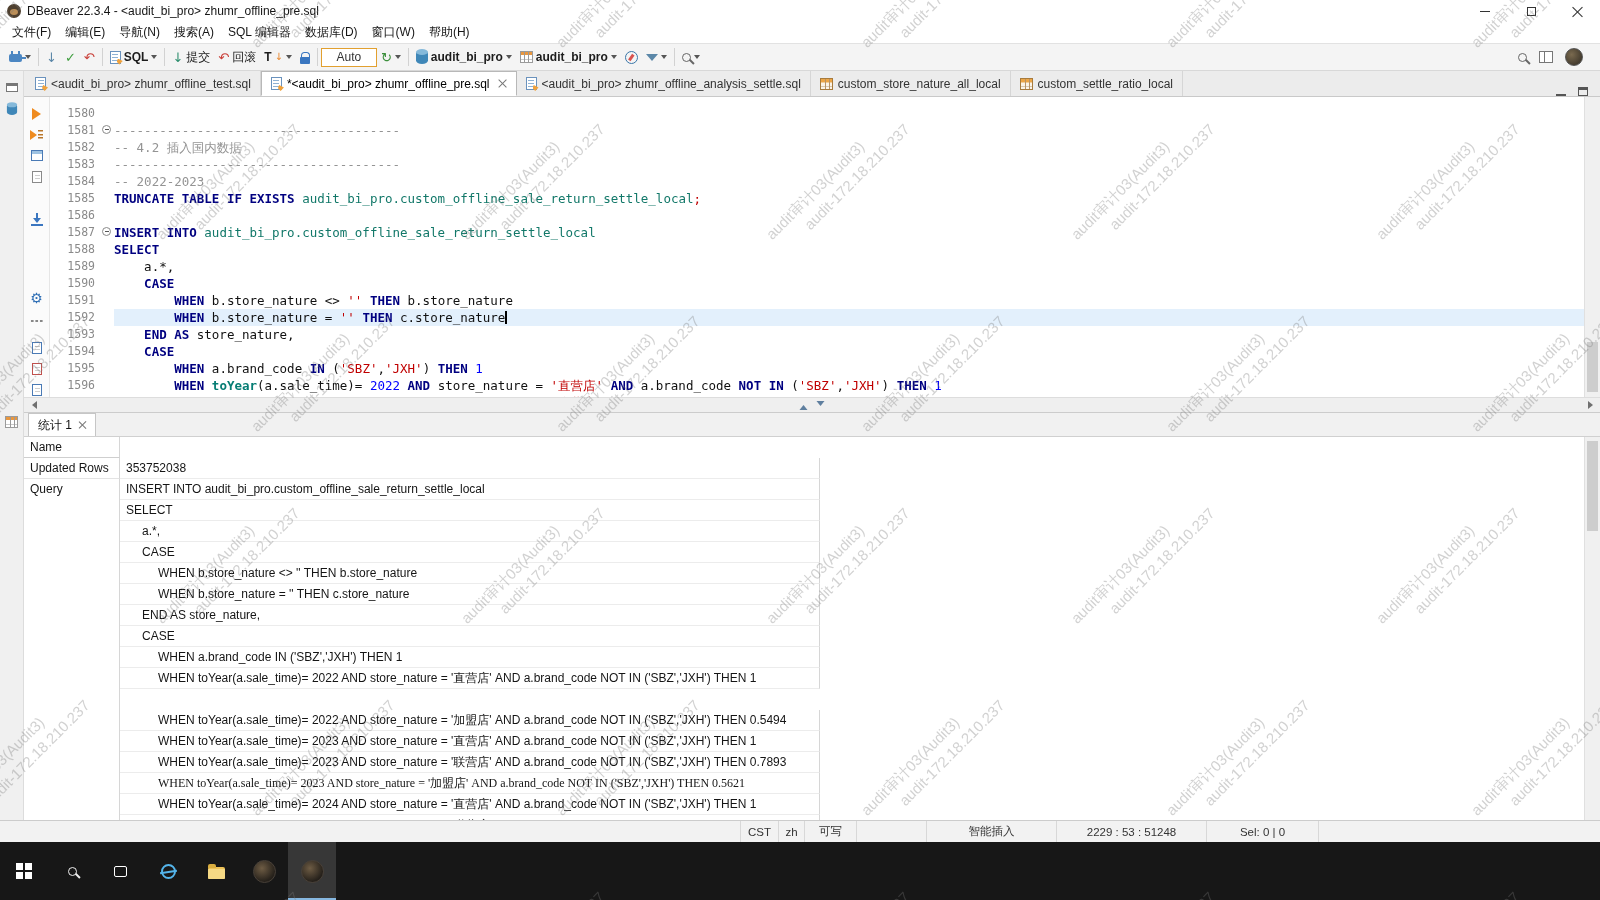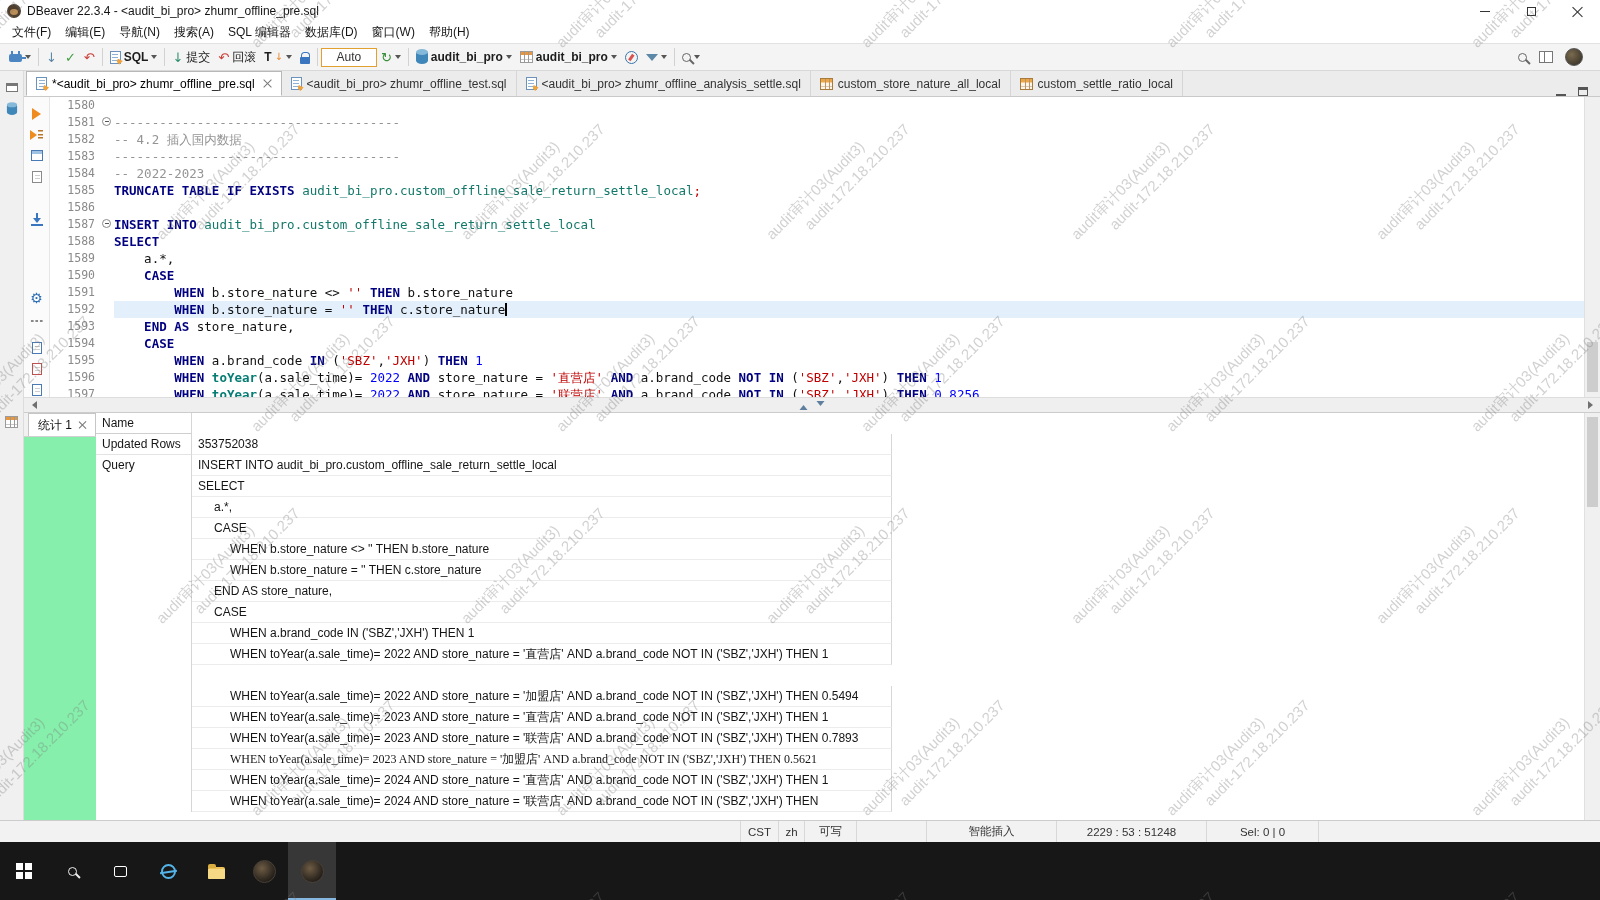--- a/index.html
+++ b/index.html
@@ -97,21 +97,21 @@
 .ic-doc.blue{border-color:#4a7ab5}
 .ic-doc.red{border-color:#c0504d}
 .ic-export{width:12px;height:13px}
 .ic-export::before{content:"";position:absolute;left:5px;top:0;width:2px;height:6px;background:#3a76c0;box-shadow:-3px 4px 0 -1px transparent}
 .ic-export::after{content:"";position:absolute;left:2px;top:5px;width:0;height:0;border:4px solid transparent;border-top:5px solid #3a76c0}
 .ic-export i{position:absolute;left:0;bottom:0;width:12px;height:2px;background:#3a76c0}
 .gly-gear{color:#2f6fb5;font-size:14px;font-family:"DejaVu Sans",sans-serif;line-height:1}
 .ic-dots{width:14px;height:4px;background:radial-gradient(circle,#888 1.2px,transparent 1.4px) 0 0/4.5px 4px repeat-x}
 .mt22{margin-top:22px}.mt56{margin-top:56px}.mt2{margin-top:2px}.mt6{margin-top:6px}
 
-.editor{flex:1;overflow:hidden;background:#fff;position:relative;padding-top:0;min-width:0}
+.editor{flex:1;overflow:hidden;background:#fff;position:relative;padding-top:8px;min-width:0}
 .ed-line{display:flex;height:17px;line-height:17px;white-space:pre;font-family:"DejaVu Sans Mono",monospace;font-size:12.5px;color:#111}
 .ed-line.hl{background:linear-gradient(to right,#fff 64px,#e3f0fc 64px)}
 .ln{width:48px;text-align:right;padding-right:3px;color:#8a8a8a;font-size:11.5px;flex:none}
 .foldc{width:16px;flex:none;position:relative}
 .fold-dot{position:absolute;right:3px;top:3px;width:9px;height:9px;border:1px solid #8a8a8a;border-radius:50%;background:#fff}
 .fold-dot::after{content:"";position:absolute;left:1.5px;top:3px;width:4px;height:1px;background:#555}
 .code{flex:1}
 .tk-kw{color:#000080;font-weight:bold}
 .tk-str{color:#c00000}
 .tk-num{color:#0000ff}
@@ -127,21 +127,21 @@
 .hscroll{height:16px;background:#efefef;border-top:1px solid #ddd;border-bottom:1px solid #ccc;position:relative;flex:none}
 .hs-arr{position:absolute;top:0;width:16px;height:100%;display:flex;align-items:center;justify-content:center}
 .hs-arr.l{left:0}.hs-arr.r{right:0}
 .tri-l{width:0;height:0;border:4px solid transparent;border-right:5px solid #707070}
 .tri-r{width:0;height:0;border:4px solid transparent;border-left:5px solid #707070}
 .sash{position:absolute;left:50%;top:0;height:100%;transform:translateX(-50%);display:flex;align-items:center;gap:9px}
 .tri-u{width:0;height:0;border:4px solid transparent;border-bottom:5px solid #5f7f9f}
 .tri-dn{width:0;height:0;border:4px solid transparent;border-top:5px solid #5f7f9f}
 
 
-.results{flex:1;display:flex;min-height:0;background:#86efac}
+.results{flex:1;display:flex;flex-direction:column;min-height:0;background:#86efac}
 .res-tabrow{height:24px;background:#f1f1f1;border-bottom:1px solid #d0d0d0;display:flex;align-items:flex-end;padding-left:4px;flex:none}
 .res-tab{height:23px;background:#fff;border:1px solid #c6c6c6;border-bottom:none;display:flex;align-items:center;padding:0 9px;font-size:12px;color:#111;gap:6px}
 .res-tab .x{position:relative;width:8px;height:8px}
 .res-tab .x::before,.res-tab .x::after{content:"";position:absolute;left:3.5px;top:-1px;width:1.2px;height:10px;background:#777}
 .res-tab .x::before{transform:rotate(45deg)}.res-tab .x::after{transform:rotate(-45deg)}
 .res-body{flex:1;display:flex;min-height:0}
 .grid{flex:1;overflow:hidden;font-size:12px;color:#151515;background:#fff;min-width:0}
 .grow{display:flex;height:21px;line-height:20px}
 .gname{width:96px;padding-left:6px;border-right:1px solid #d6d6d6;flex:none;white-space:nowrap}
 .gname.nsep{border-bottom:1px solid #e3e3e3}
@@ -293,28 +293,28 @@
         <span class="ic ic-traymin"></span>
         <span class="ls-gap"></span>
         <span class="ic ic-db" style="transform:scale(.85)"></span>
         <span class="ic ic-grid ls-grid"></span>
       </div>
 
       <div class="ws-right">
 
         <div class="tabbar">
           <div class="tabs" id="tabs">
+              <div class="tab">
+                <span class="ic ic-sqlfile"></span>
+                <span class="tab-label">&lt;audit_bi_pro&gt; zhumr_offline_test.sql</span>
+              </div>
               <div class="tab active">
                 <span class="ic ic-sqlfile"></span>
                 <span class="tab-label">*&lt;audit_bi_pro&gt; zhumr_offline_pre.sql</span>
                 <span class="x"></span>
-              </div>
-              <div class="tab">
-                <span class="ic ic-sqlfile"></span>
-                <span class="tab-label">&lt;audit_bi_pro&gt; zhumr_offline_test.sql</span>
               </div>
               <div class="tab">
                 <span class="ic ic-sqlfile"></span>
                 <span class="tab-label">&lt;audit_bi_pro&gt; zhumr_offline_analysis_settle.sql</span>
               </div>
               <div class="tab">
                 <span class="ic ic-table"></span>
                 <span class="tab-label">custom_store_nature_all_local</span>
               </div>
               <div class="tab">

